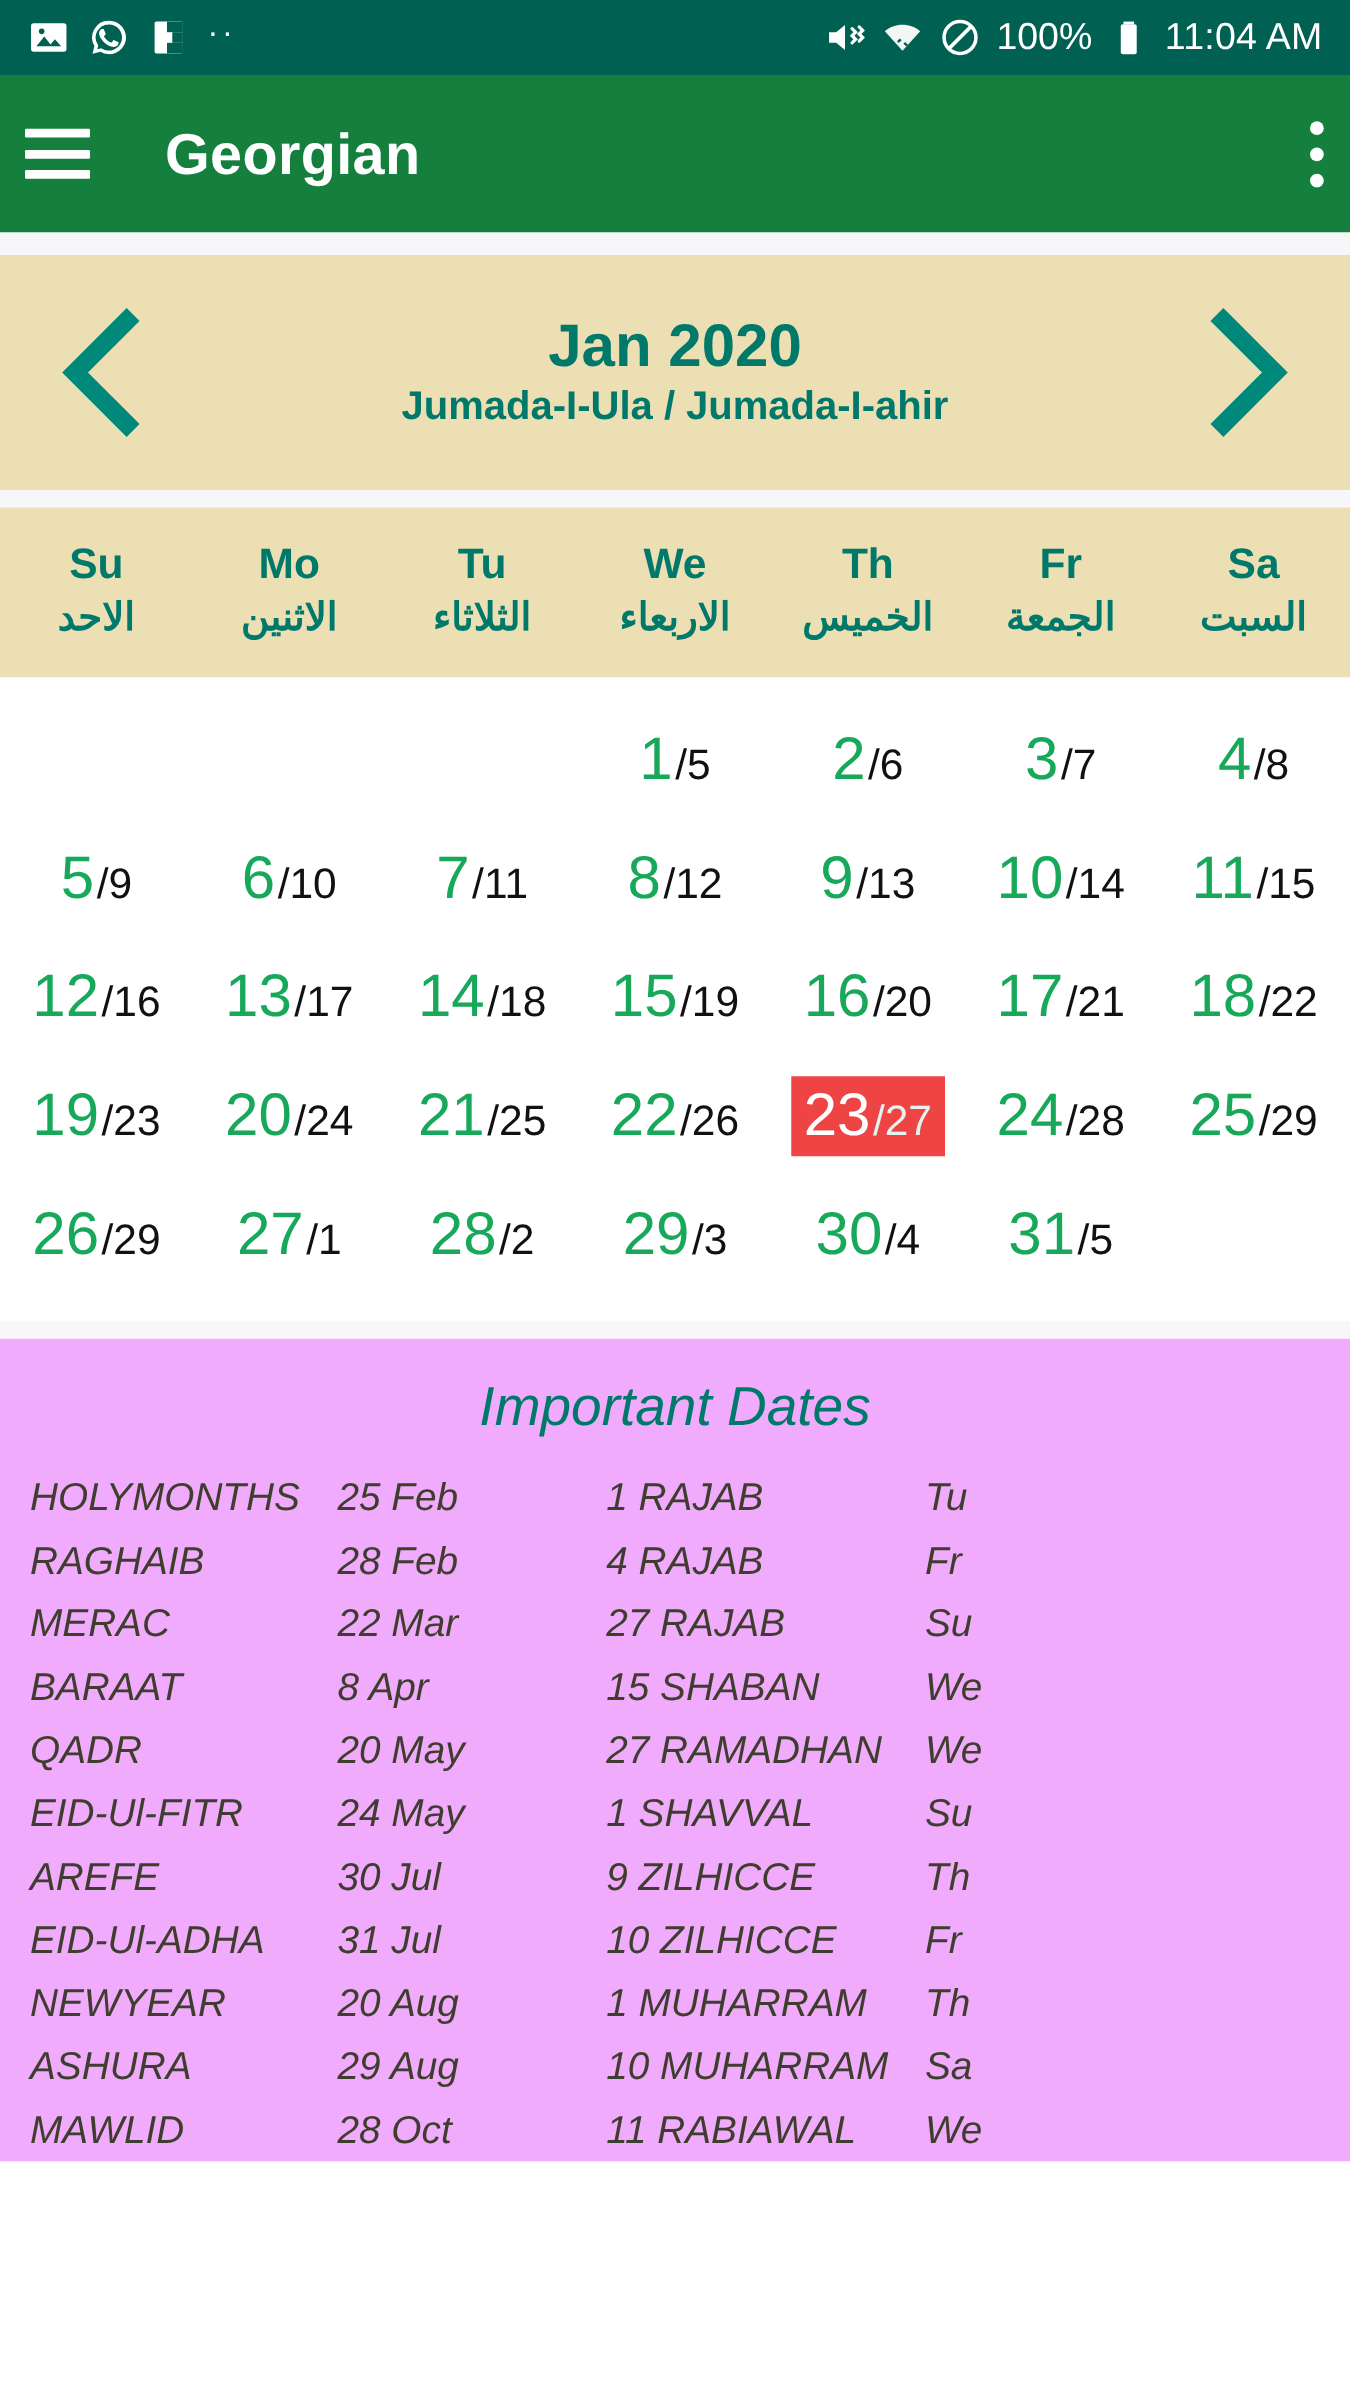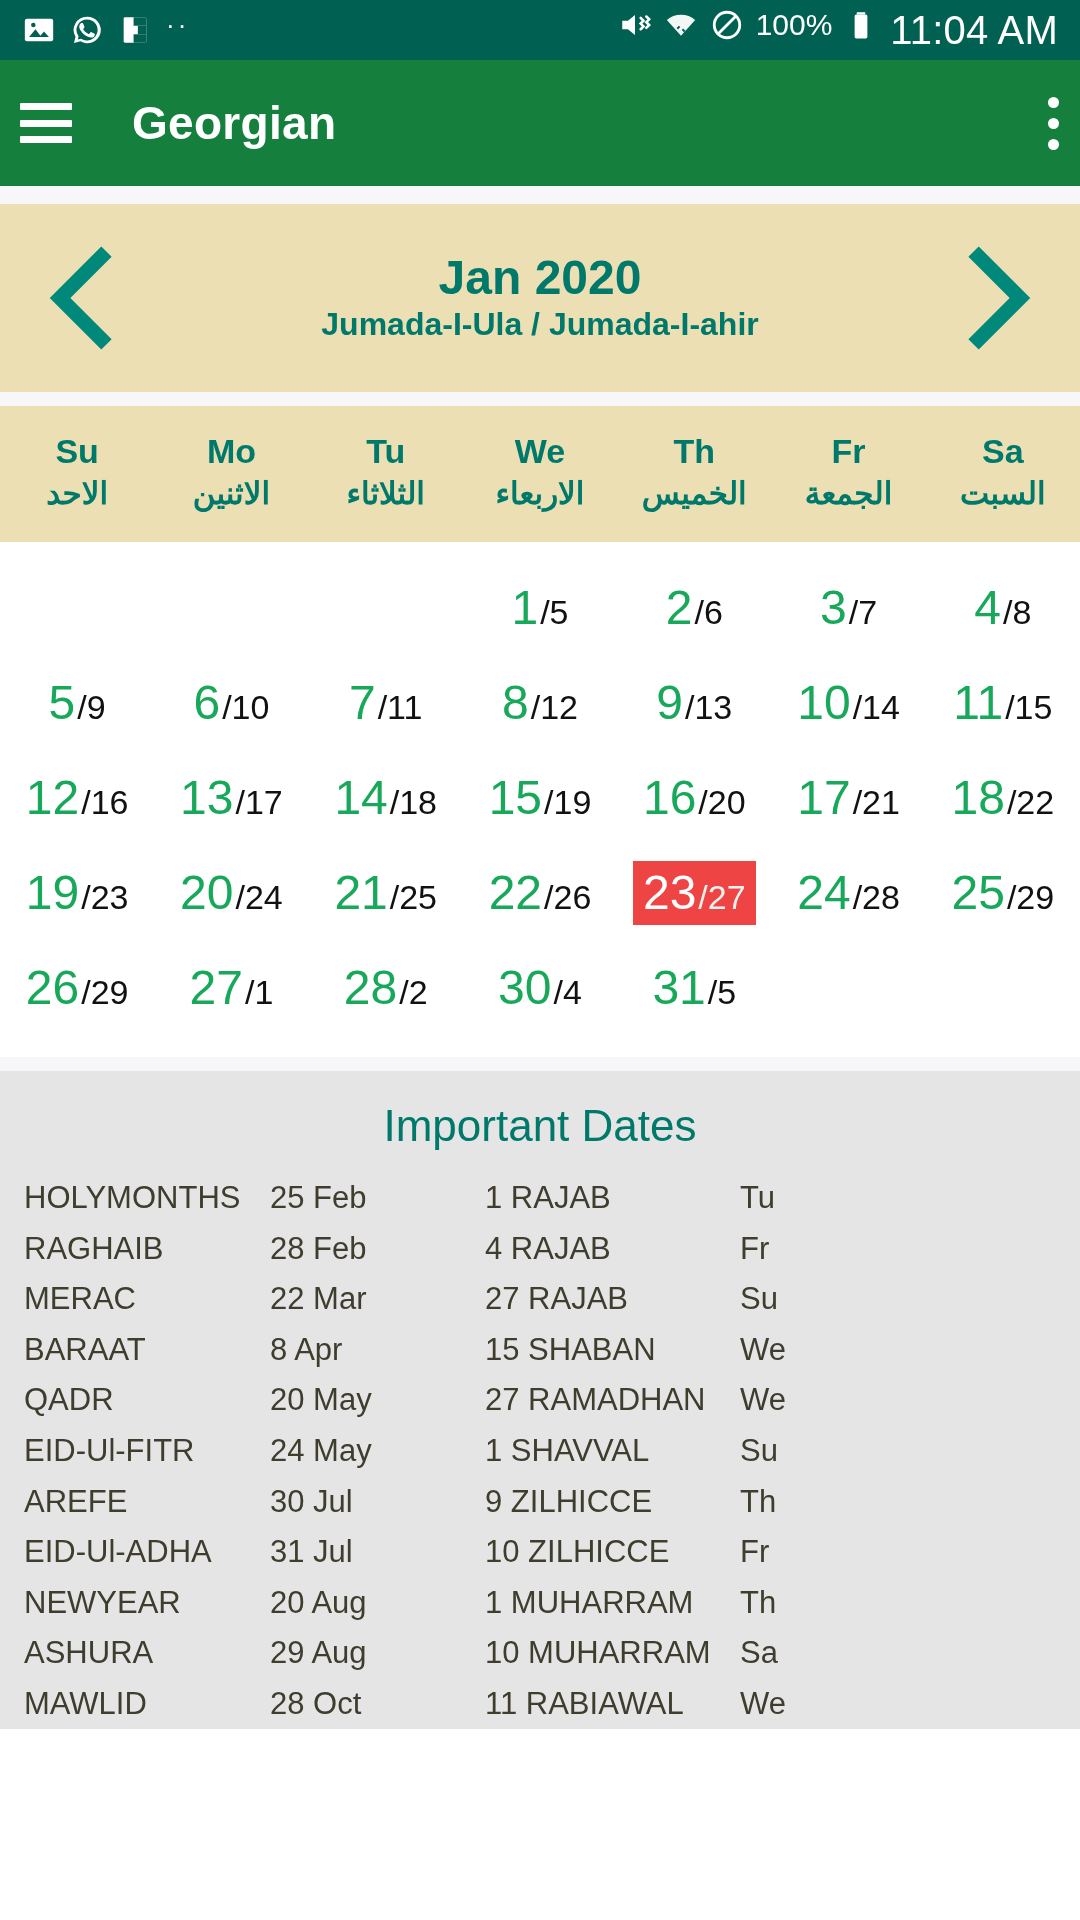--- a/index.html
+++ b/index.html
@@ -12,21 +12,21 @@
 
   
   .status-bar {
     height: 60px; background: #006152;
     display: flex; align-items: center; justify-content: space-between;
     padding: 0 22px; color: #ffffff;
   }
   .status-left { display: flex; align-items: center; gap: 14px; }
   .status-right { display: flex; gap: 12px; }
   .sb-ico { width: 34px; height: 34px; display: block; }
-  .status-clock { font-size: 40px; font-weight: 400; letter-spacing: .2px; }
+  .status-clock { font-size: 30px; font-weight: 400; letter-spacing: .2px; }
   .status-batt-txt { font-size: 30px; font-weight: 400; }
   .dots-small { font-size: 26px; letter-spacing: 3px; line-height: 1; margin-bottom: 10px; }
 
   
   .app-bar {
     height: 126px; background: #15803d;
     display: flex; align-items: center; padding: 0 20px;
   }
   .hamburger { width: 52px; height: 40px; display: flex; flex-direction: column;
                justify-content: space-between; cursor: pointer; }
@@ -76,22 +76,23 @@
   }
   .cell.selected .pill { background: #ef4444; }
   .g-num { color: #17a85a; font-size: 48px; font-weight: 400; line-height: 1; }
   .h-num { color: #111111; font-size: 34px; font-weight: 400; line-height: 1; margin-left: 2px; }
   .cell.selected .g-num { color: #ffffff; }
   .cell.selected .h-num { color: #e4f3ef; }
   .cell.empty { cursor: default; }
 
   
   .important {
-    background: #e5e5e5; flex: 1;
+    background: #f0abfc; flex: 1;
     padding: 30px 0 0;
+    font-style: italic;
   }
   .imp-title {
     text-align: center; color: #00796b;
     font-size: 44px; font-weight: 400; margin-bottom: 22px;
   }
   .imp-table { width: 100%; border-collapse: collapse; }
   .imp-table td {
     color: #3f3d2e; font-size: 31px; font-weight: 400;
     padding: 7px 0; line-height: 1.18; white-space: nowrap;
   }
@@ -387,20 +388,26 @@
         </span>
       </div>
       <div class="cell">
         <span class="pill">
           <span class="g-num">28</span>
           <span class="h-num">/2</span>
         </span>
       </div>
       <div class="cell">
         <span class="pill">
+          <span class="g-num">29</span>
+          <span class="h-num">/3</span>
+        </span>
+      </div>
+      <div class="cell">
+        <span class="pill">
           <span class="g-num">30</span>
           <span class="h-num">/4</span>
         </span>
       </div>
       <div class="cell">
         <span class="pill">
           <span class="g-num">31</span>
           <span class="h-num">/5</span>
         </span>
       </div>

